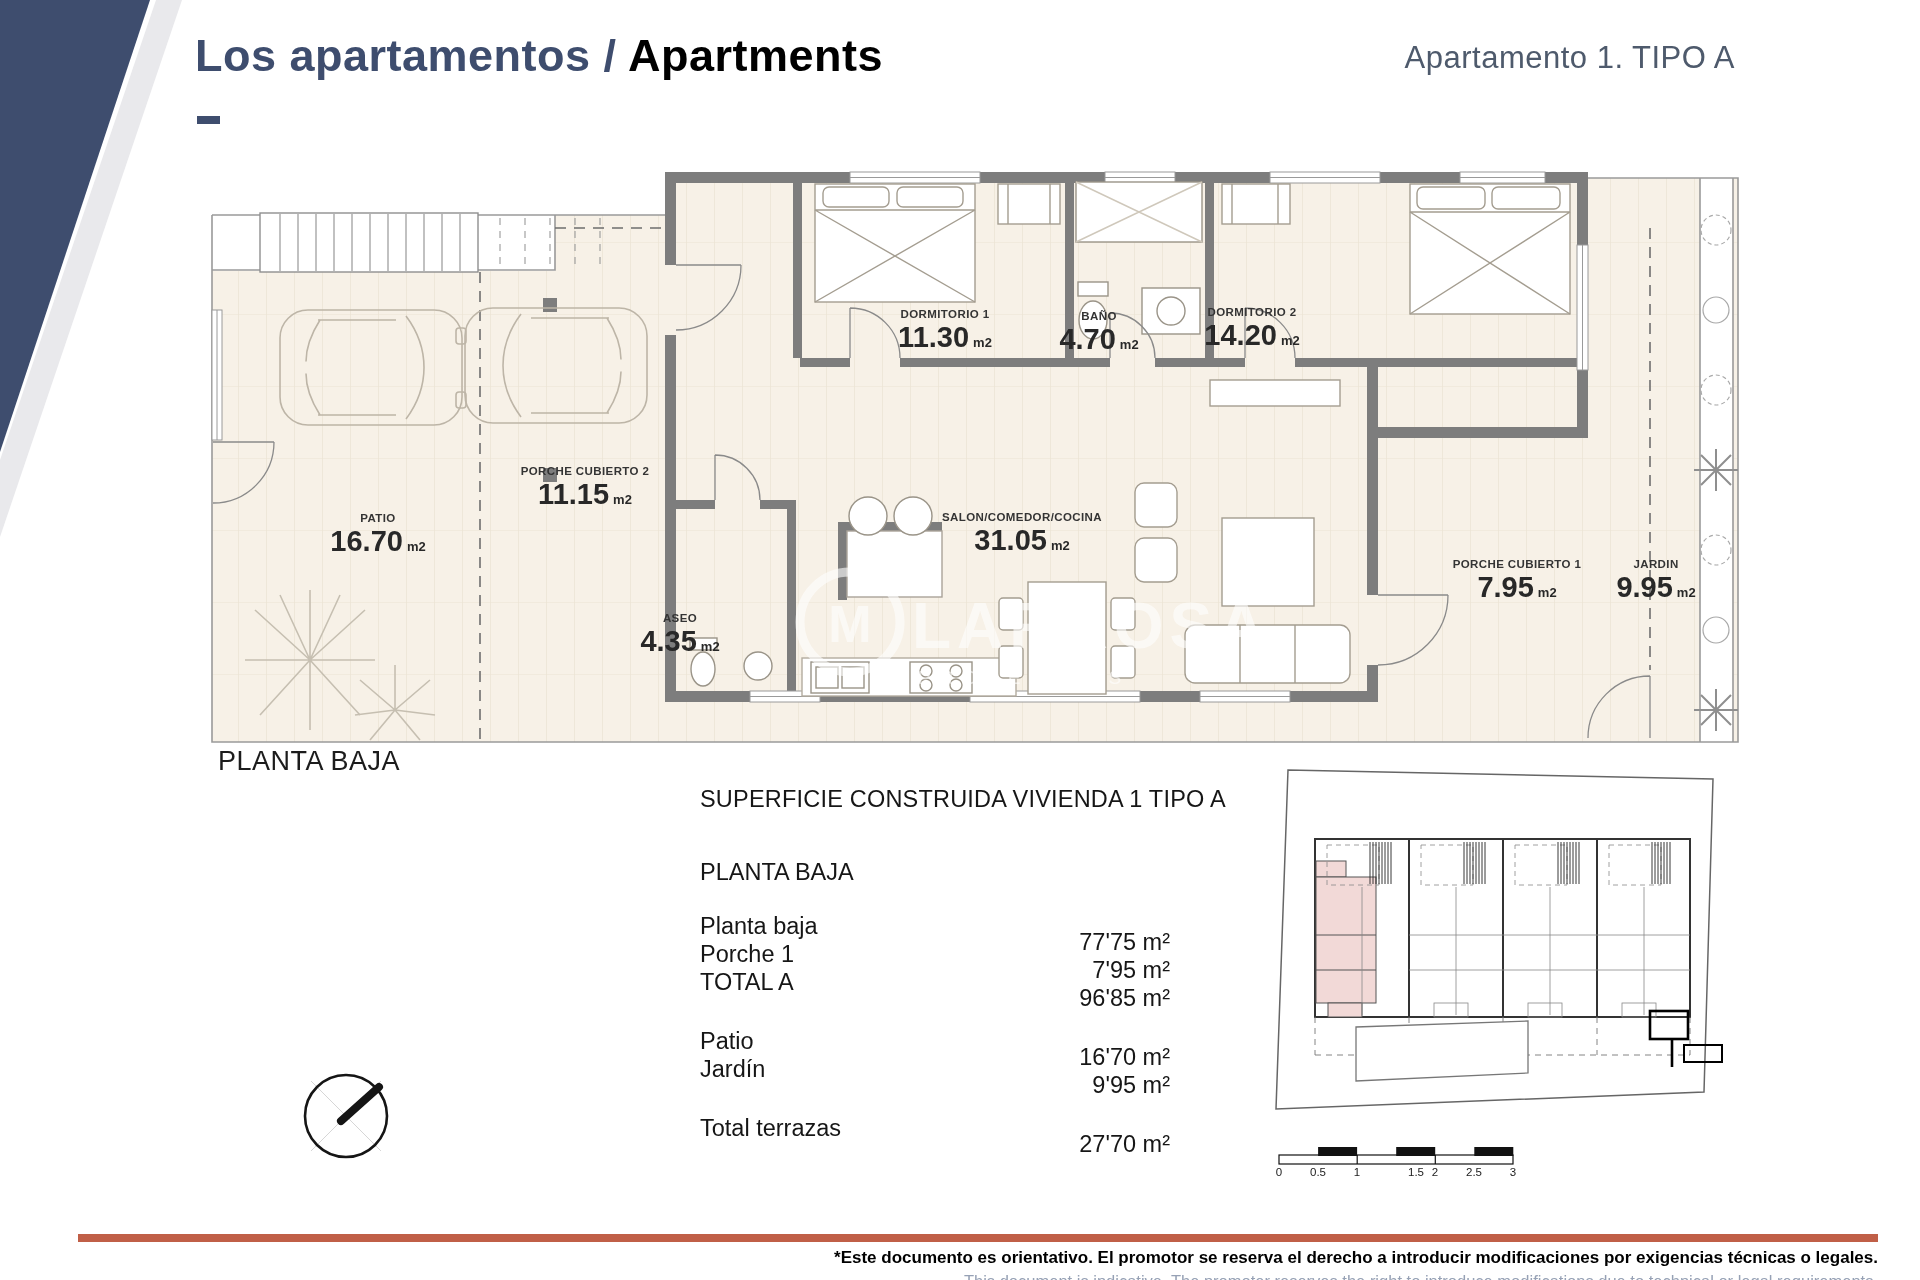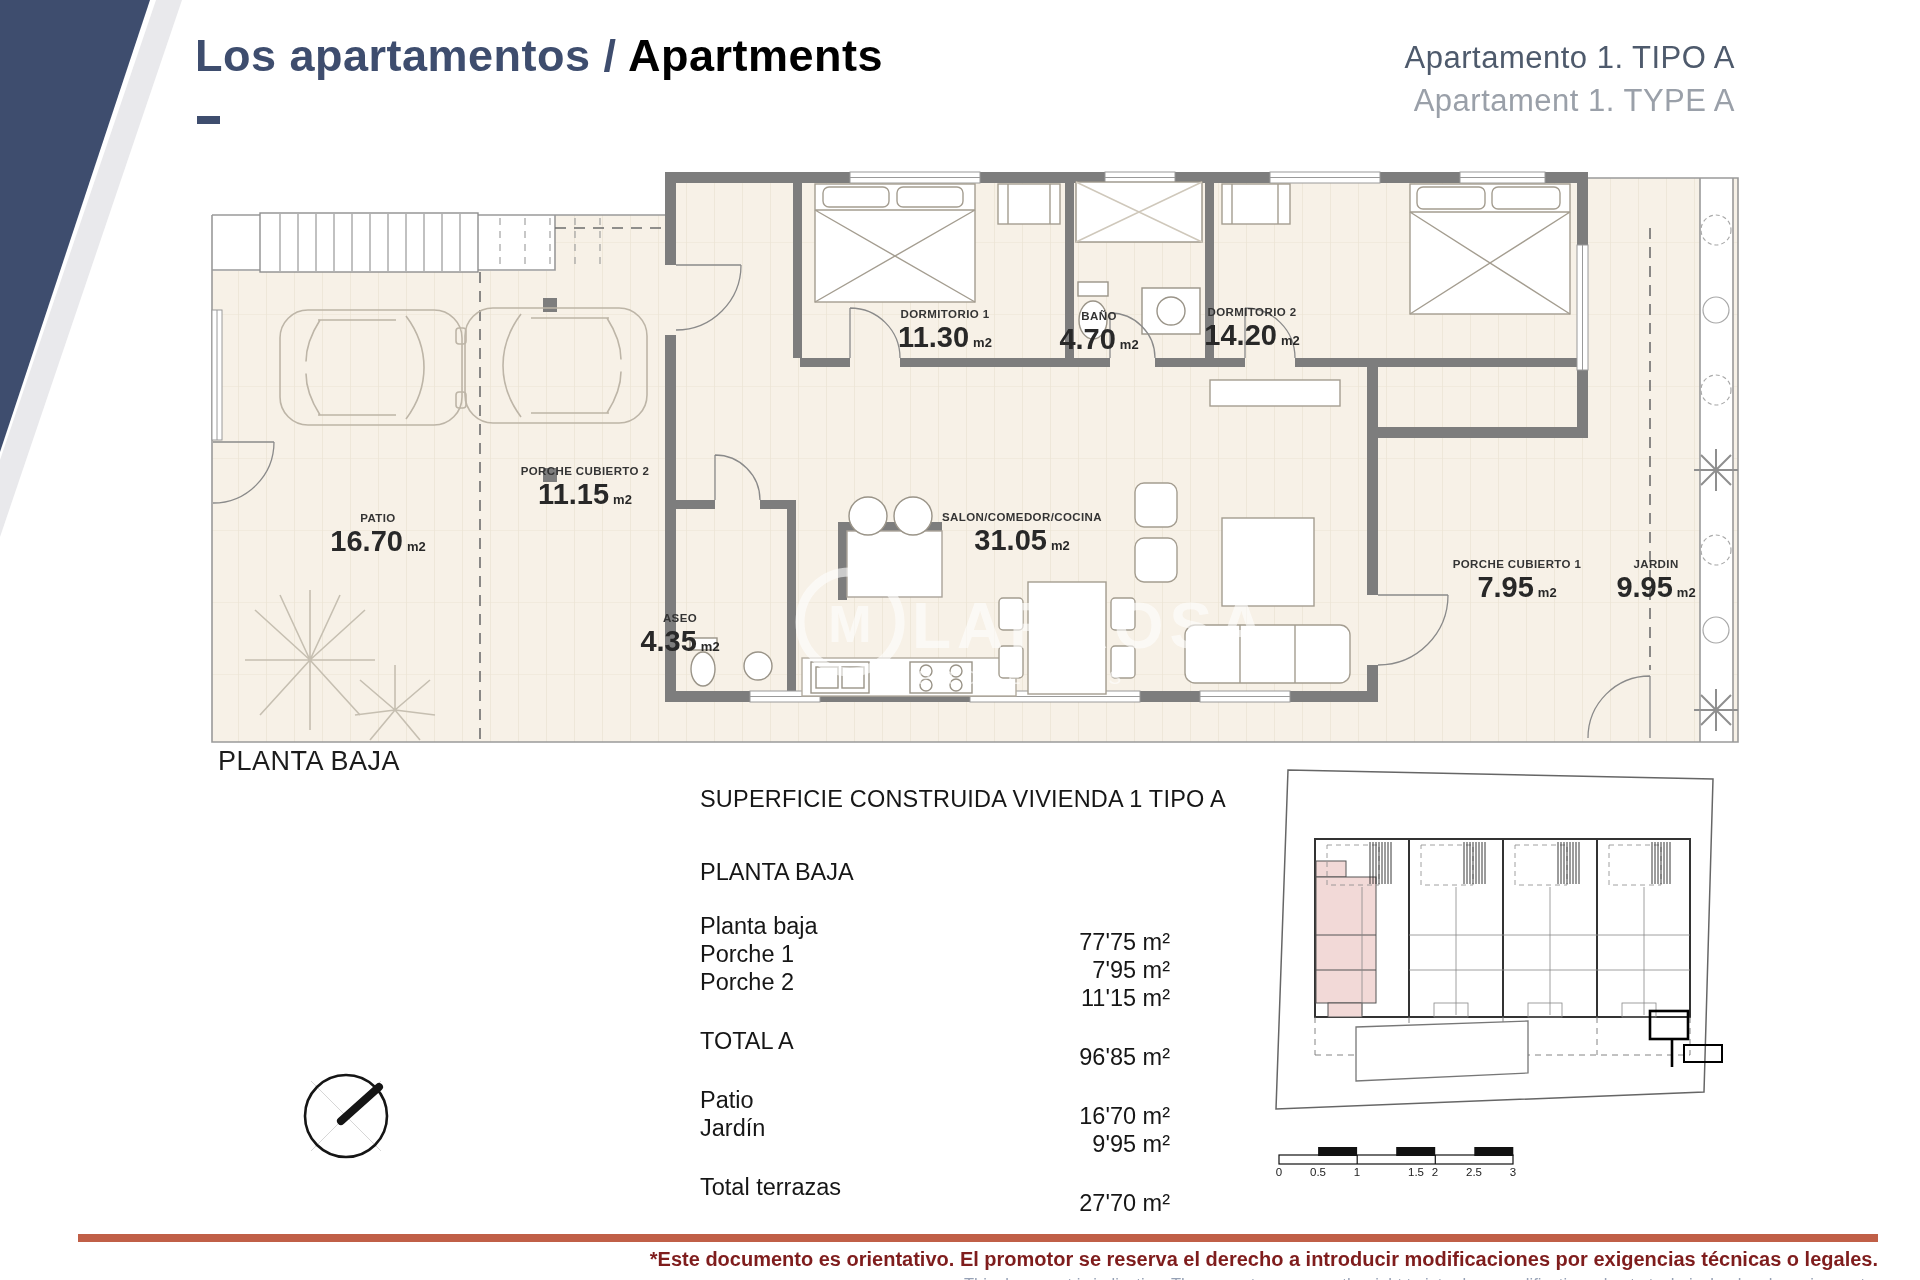--- a/index.html
+++ b/index.html
@@ -36,39 +36,38 @@
   
   .siteplan-svg{left:1270px;top:765px;}
   .compass-svg{left:296px;top:1066px;}
   .scalebar{left:1278px;top:1146px;width:240px;height:42px;}
   .scalebar .ticks{position:absolute;left:0;top:20px;width:235px;height:16px;font-size:11.5px;color:#222;}
   .scalebar .ticks span{position:absolute;transform:translateX(-50%);}
 
   
   .rule{left:78px;top:1234px;width:1800px;height:8px;background:#c05f47;}
   .footnote{right:42px;top:1248px;text-align:right;white-space:nowrap;}
-  .footnote .f1{font-size:20px;font-weight:bold;color:#7f1d1d;}
+  .footnote .f1{font-size:17px;font-weight:bold;color:#000000;}
   .footnote .f2{font-size:16.5px;color:#96a1b5;margin-top:4px;}
 </style>
 </head>
 <body>
 
 <svg class="abs corner-svg" width="200" height="560">
   <polygon points="0,0 150,0 0,452" fill="#3e4d6e"></polygon>
   <polygon points="156,0 182,0 0,537 0,460" fill="#e9e9ec"></polygon>
 </svg>
 
 <div class="abs main-title">
   <span class="t1">Los apartamentos /</span>
   <span class="t2">Apartments</span>
 </div>
 <div class="abs title-dash"></div>
 <div class="abs apt-title">
   <div class="l1">Apartamento 1. TIPO A</div>
-  <div class="l2">Apartament 1. TYPE A</div>
 </div>
 
 <svg class="abs plan-svg" width="1530" height="575" viewBox="0 0 1530 575">
   <defs>
     <pattern id="tiles" width="28" height="72" patternUnits="userSpaceOnUse">
       <rect width="28" height="72" fill="#f7f1e7"></rect>
       <path d="M0 0 V72" stroke="#e6ddcc" stroke-width="1"></path>
       <path d="M0 0 H28" stroke="#ece4d4" stroke-width="1"></path>
     </pattern>
   </defs>
@@ -278,21 +277,20 @@
 </svg>
 
 <div class="abs plan-caption">PLANTA BAJA</div>
 
 <div class="abs surface">
   <div class="title">SUPERFICIE CONSTRUIDA VIVIENDA 1 TIPO A</div>
   <div class="subtitle">PLANTA BAJA</div>
   <div id="surface-rows">
       <div class="row"><span>Planta baja</span><span class="val">77'75 m²</span></div>
       <div class="row"><span>Porche 1</span><span class="val">7'95 m²</span></div>
-      <div class="row gap"><span>Porche 2</span><span class="val">11'15 m²</span></div>
       <div class="row gap"><span>TOTAL A</span><span class="val">96'85 m²</span></div>
       <div class="row"><span>Patio</span><span class="val">16'70 m²</span></div>
       <div class="row gap"><span>Jardín</span><span class="val">9'95 m²</span></div>
       <div class="row"><span>Total terrazas</span><span class="val">27'70 m²</span></div>
     </div>
 </div>
 
 <svg class="abs siteplan-svg" width="490" height="395" viewBox="0 0 490 395">
   <polygon points="18,5 443,14 434,327 6,344" fill="#fff" stroke="#666" stroke-width="1.5"></polygon>
   <g>

